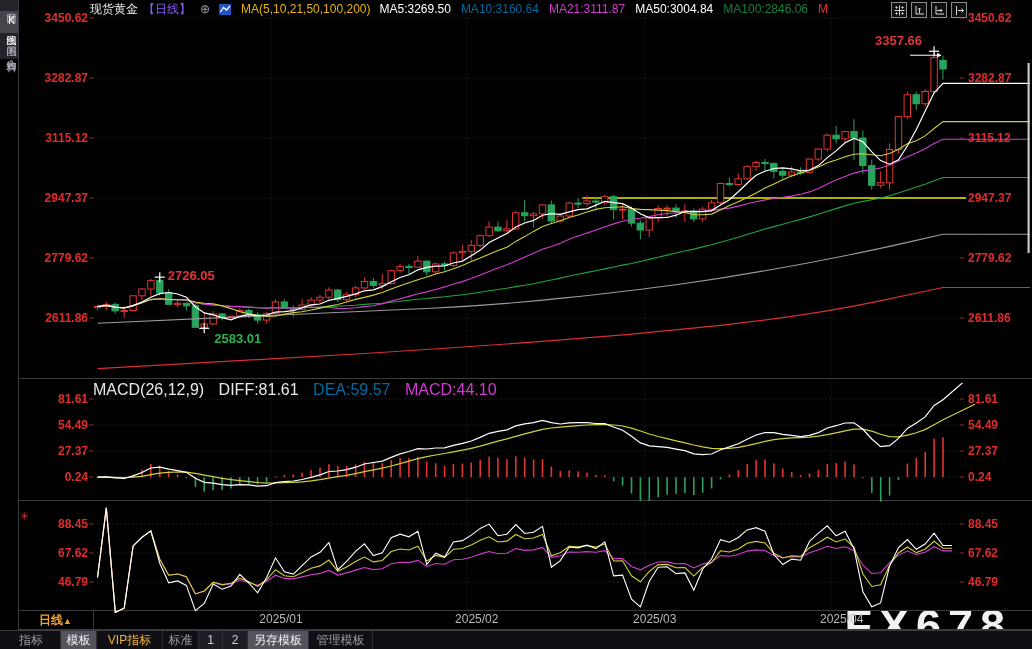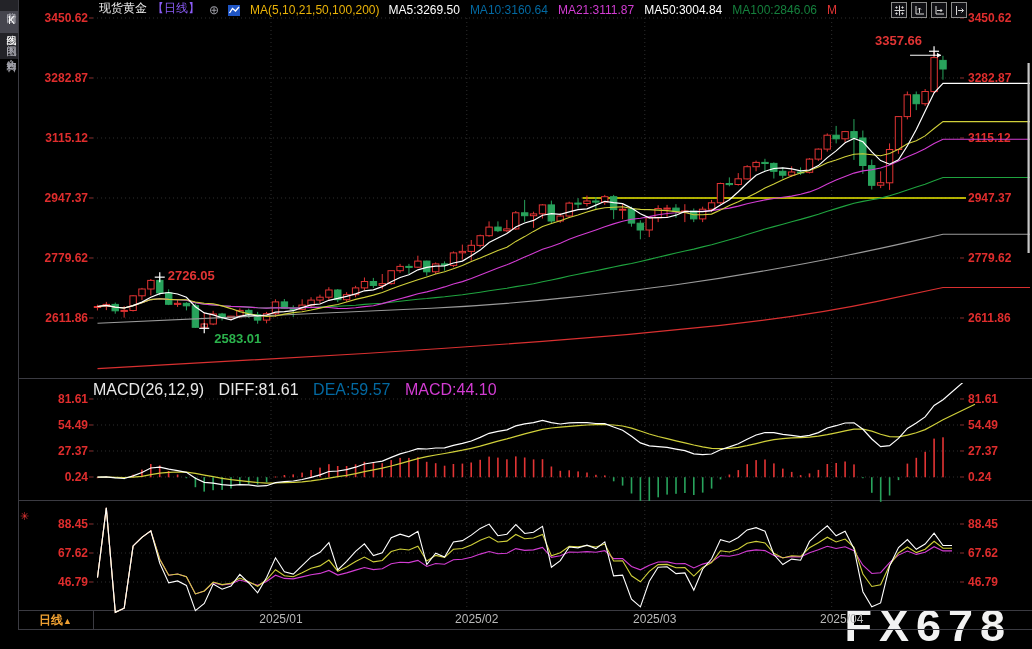--- a/index.html
+++ b/index.html
@@ -5,22 +5,22 @@
   html,body{margin:0;padding:0;background:#000;width:1032px;height:649px;overflow:hidden;
     font-family:"Liberation Sans",sans-serif;}
   #app{position:relative;width:1032px;height:649px;background:#000;}
   
   #sidebar{position:absolute;left:0;top:0;width:18px;height:630px;background:#000;z-index:3;}
   .side-item{writing-mode:vertical-rl;text-orientation:upright;width:18px;text-align:center;
     color:#a8a8b0;font-size:10px;letter-spacing:1px;padding:4px 0;background:#232328;cursor:default;}
   .side-item.active{background:#45454e;color:#fff;}
   .side-gap{height:3px;background:#232328;}
   
-  #header{position:absolute;left:90px;top:1px;height:16px;z-index:4;display:flex;align-items:flex-end;
-    gap:9px;font-size:12px;white-space:nowrap;margin-left:9px;}
+  #header{position:absolute;left:90px;top:1px;height:16px;z-index:4;display:flex;align-items:center;
+    gap:9px;font-size:12px;white-space:nowrap;}
   .h-sym{color:#ececec;}
   .h-per{color:#8b5cf6;}
   .h-exp{color:#9a9aa2;font-size:12px;}
   .h-ma{color:#eab308;}
   .r-w{color:#ffffff}.r-y{color:#0369a1}.r-m{color:#d23cd2}.r-g{color:#ffffff}.r-gr{color:#15803d}.r-r{color:#e13434}
   #hdr-icons{position:absolute;left:891px;top:2px;z-index:4;display:flex;gap:4px;}
   .hicon{width:14px;height:14px;border:1px solid #8a8a8a;background:#101014;display:flex;
     align-items:center;justify-content:center;}
   
   .pane-hdr{position:absolute;left:93px;z-index:4;font-size:16px;white-space:nowrap;color:#e8e8e8;}
@@ -904,14 +904,24 @@
     <span class="r-y">DEA:59.57</span>
     <span class="r-m">MACD:44.10</span>
   </div>
 
 
   <div id="period-cell">
     <span>日线</span>
     <span class="arrow">▲</span>
   </div>
 
+  <div id="toolbar">
+      <div class="tb-cell " style="width: 58px;">指标</div>
+      <div class="tb-cell selected" style="width: 35px;">模板</div>
+      <div class="tb-cell vip" style="width: 65px;">VIP指标</div>
+      <div class="tb-cell " style="width: 35px;">标准</div>
+      <div class="tb-cell box" style="width: 23px;">1</div>
+      <div class="tb-cell box" style="width: 24px;">2</div>
+      <div class="tb-cell selected" style="width: 60px;">另存模板</div>
+      <div class="tb-cell " style="width: 63px;">管理模板</div>
+    </div>
 
 </div>
 
 </body></html>

